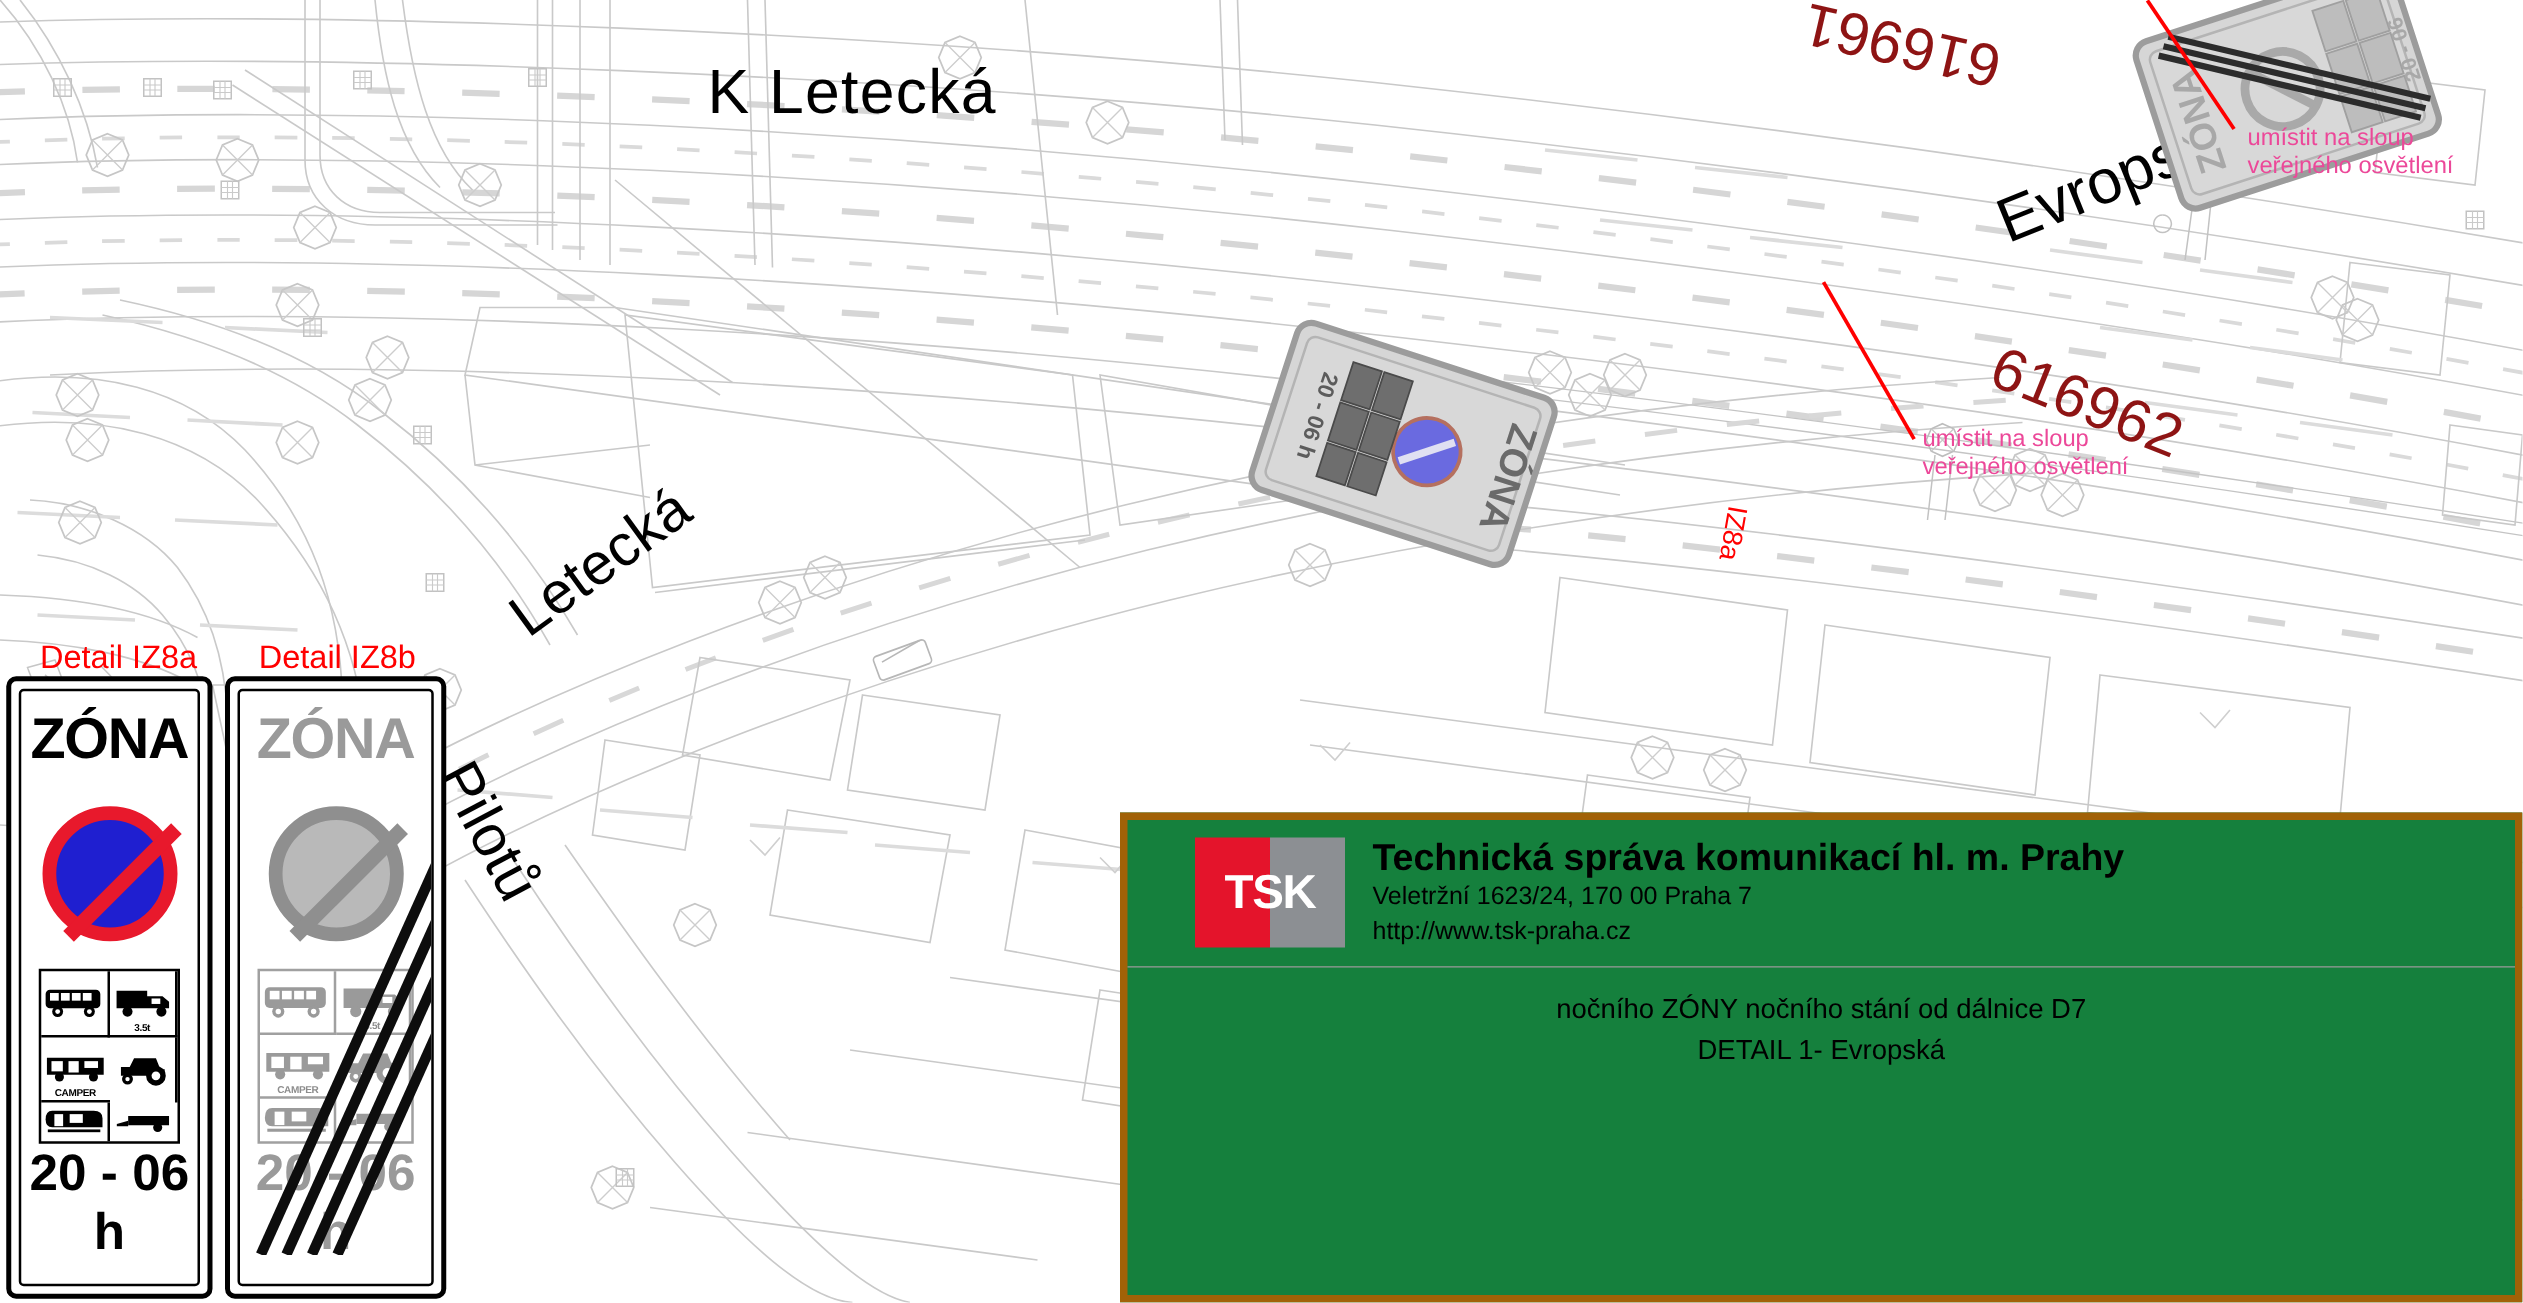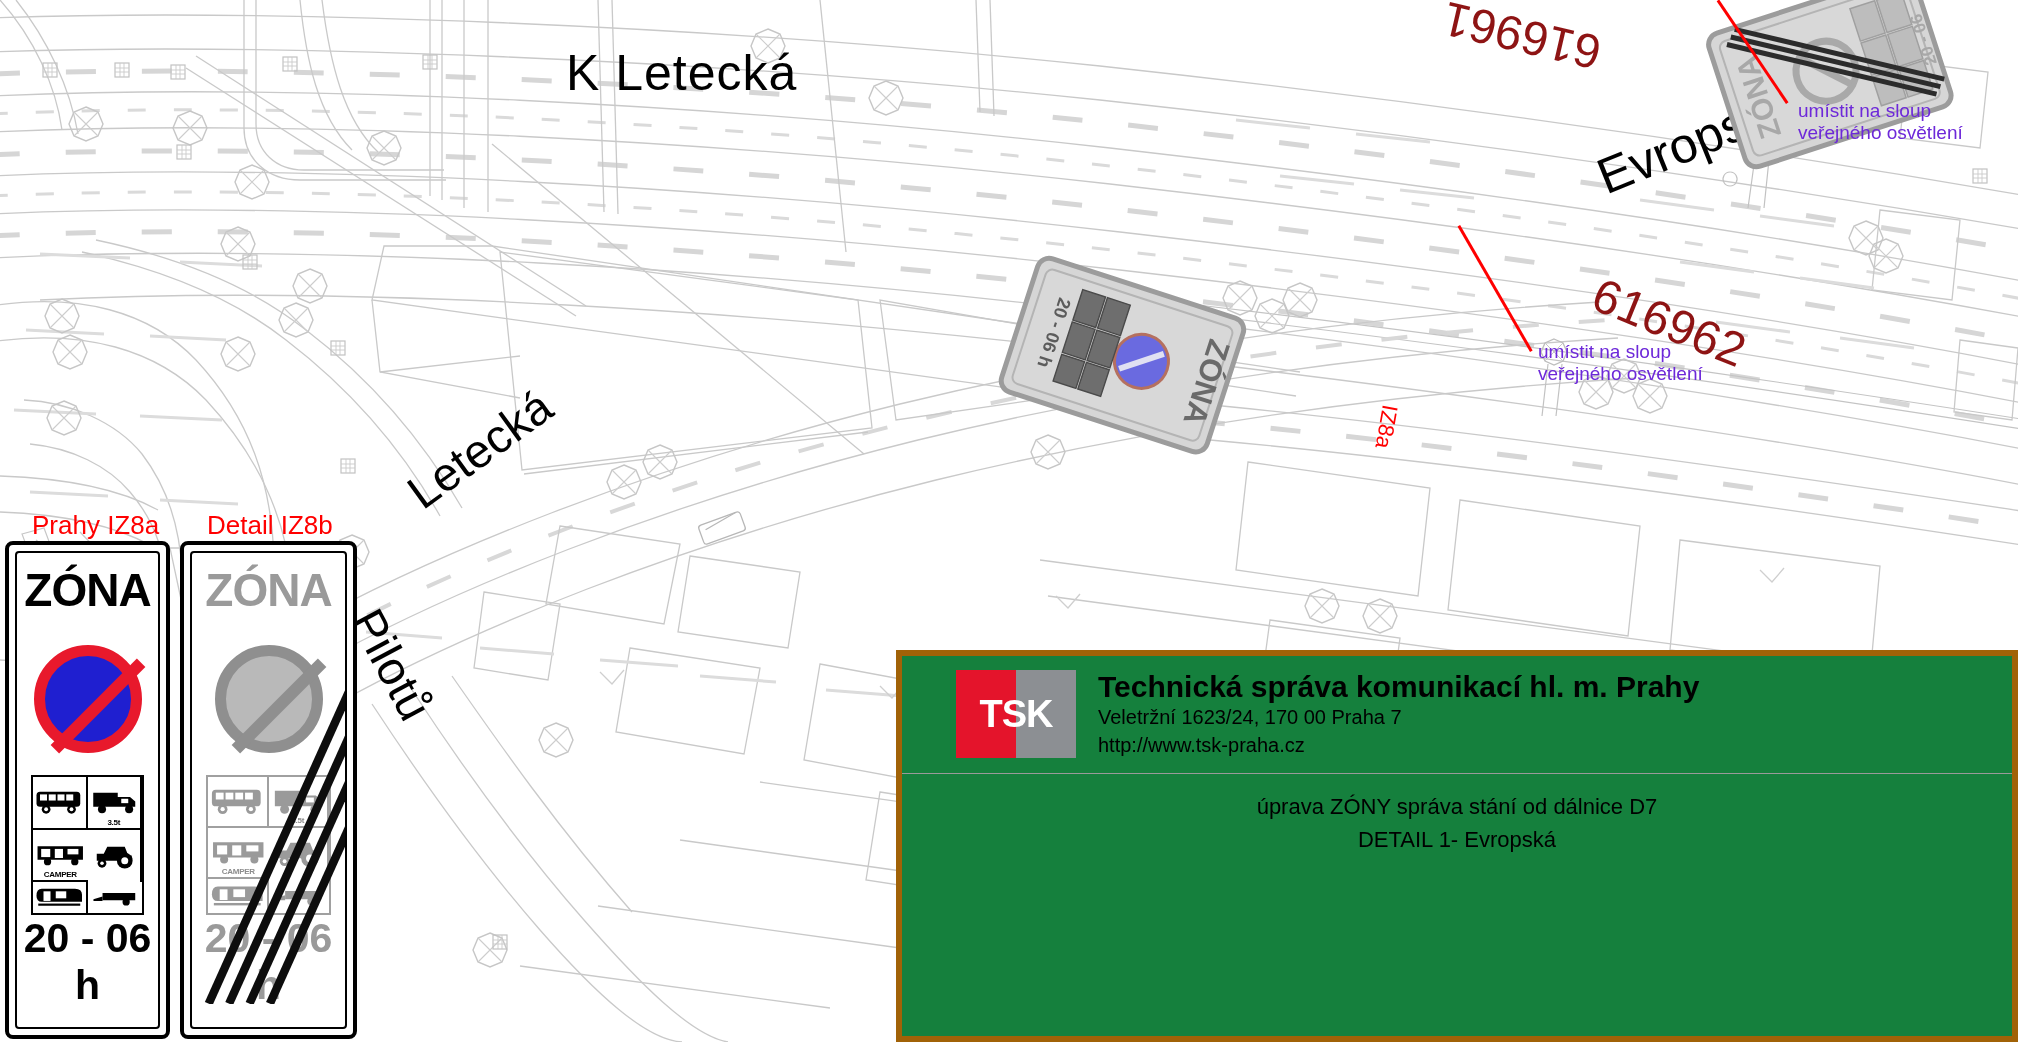--- a/index.html
+++ b/index.html
@@ -14,21 +14,21 @@
       font-family:"Liberation Sans",sans-serif;font-weight:400;}
   #street-k-letisti{left:566px;top:44px;font-size:50px;letter-spacing:1px;}
   #street-evropska{left:1600px;top:150px;font-size:50px;
       transform:rotate(-22deg);transform-origin:0 50%;}
   #street-letecka{left:413px;top:470px;font-size:47px;
       transform:rotate(-36deg);transform-origin:0 50%;}
   #street-pilotu{left:364px;top:585px;font-size:47px;
       transform:rotate(62deg);transform-origin:0 50%;}
 
   
-  .anno-red{position:absolute;color:#6d28d9;font-size:19px;line-height:1.15;
+  .anno-red{position:absolute;color:#ec4899;font-size:19px;line-height:1.15;
       white-space:nowrap;}
   .anno-id{position:absolute;color:#8e1414;white-space:nowrap;
       font-size:48px;font-weight:400;}
   #id-616961{left:1600px;top:26px;transform:rotate(193deg);transform-origin:0 50%;}
   #id-616962{left:1595px;top:265px;transform:rotate(22deg);transform-origin:0 50%;}
   #anno-1{left:1798px;top:100px;}
   #anno-2{left:1538px;top:341px;}
   #label-iz8a-map{position:absolute;left:1390px;top:392px;color:#ff0000;
       font-size:22px;transform:rotate(100deg);transform-origin:0 50%;}
   .leader{position:absolute;background:#ff0000;transform-origin:0 0;height:3px;}
@@ -404,21 +404,21 @@
 <div class="anno-red" id="anno-1">
   <div>umístit na sloup</div>
   <div>veřejného osvětlení</div>
 </div>
 <div class="anno-red" id="anno-2">
   <div>umístit na sloup</div>
   <div>veřejného osvětlení</div>
 </div>
 <div id="label-iz8a-map">IZ8a</div>
 
-<div class="detail-cap" id="cap-iz8a">Prahy IZ8a</div>
+<div class="detail-cap" id="cap-iz8a">Detail IZ8a</div>
 <div class="detail-cap" id="cap-iz8b">Detail IZ8b</div>
 
 <div class="sign-plate" id="plate-iz8a">
   <div class="plate-inner">
     <div class="zona-word on">ZÓNA</div>
 
     <div class="roundel on">
       <div class="bar"></div>
     </div>
 
@@ -578,16 +578,16 @@
       <div class="half-r"></div>
       <div class="word">TSK</div>
     </div>
     <div id="tb-textcol">
       <div id="tb-org">Technická správa komunikací hl. m. Prahy</div>
       <div id="tb-addr">Veletržní 1623/24, 170 00  Praha 7</div>
       <div id="tb-url">http://www.tsk-praha.cz</div>
     </div>
   </div>
   <div id="tb-lower">
-    <div id="tb-sub1">úprava ZÓNY správa stání od dálnice D7</div>
+    <div id="tb-sub1">nočního ZÓNY nočního stání od dálnice D7</div>
     <div id="tb-sub2">DETAIL 1- Evropská</div>
   </div>
 </div>
 
 </body></html>

